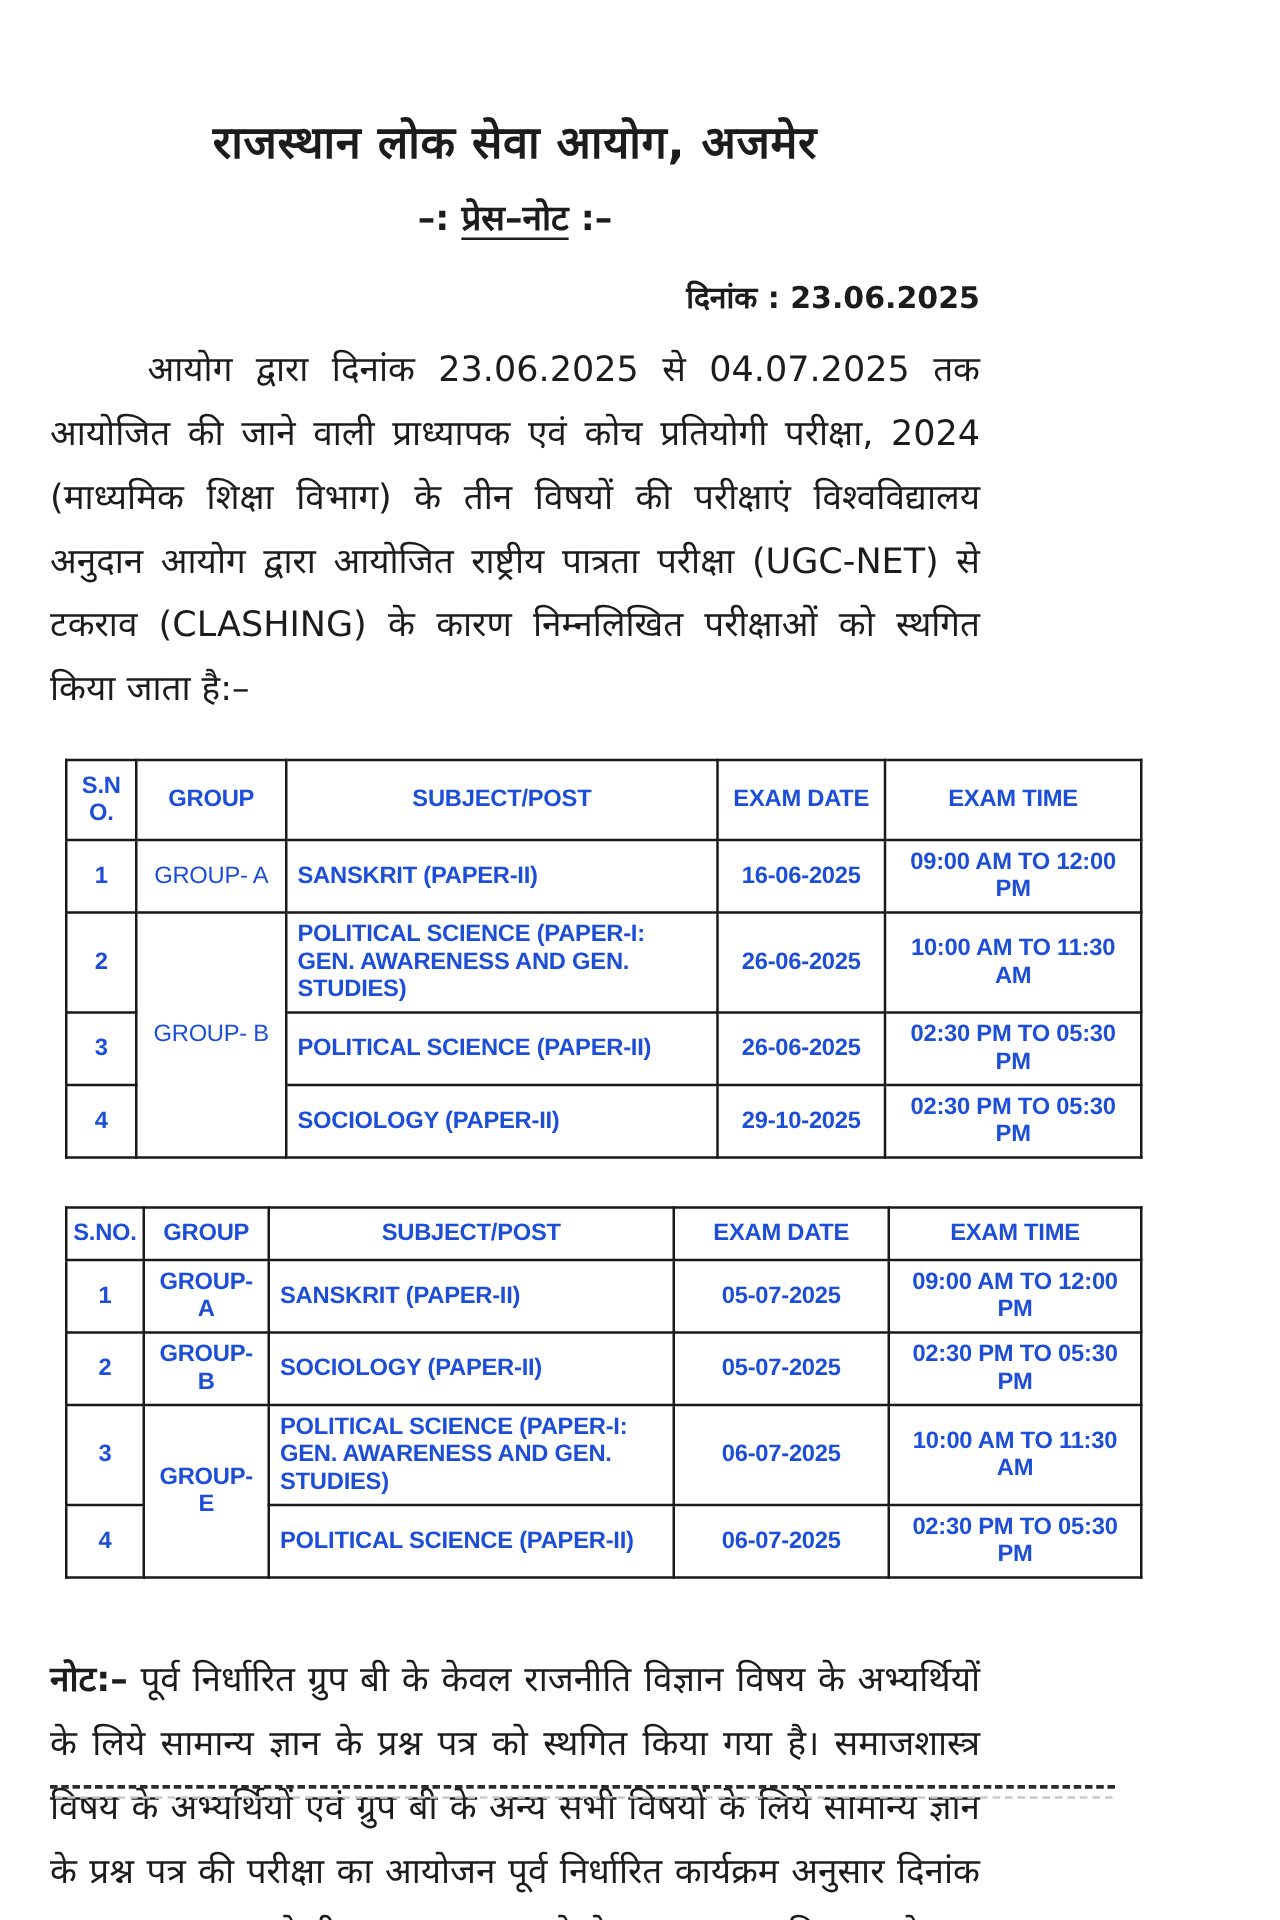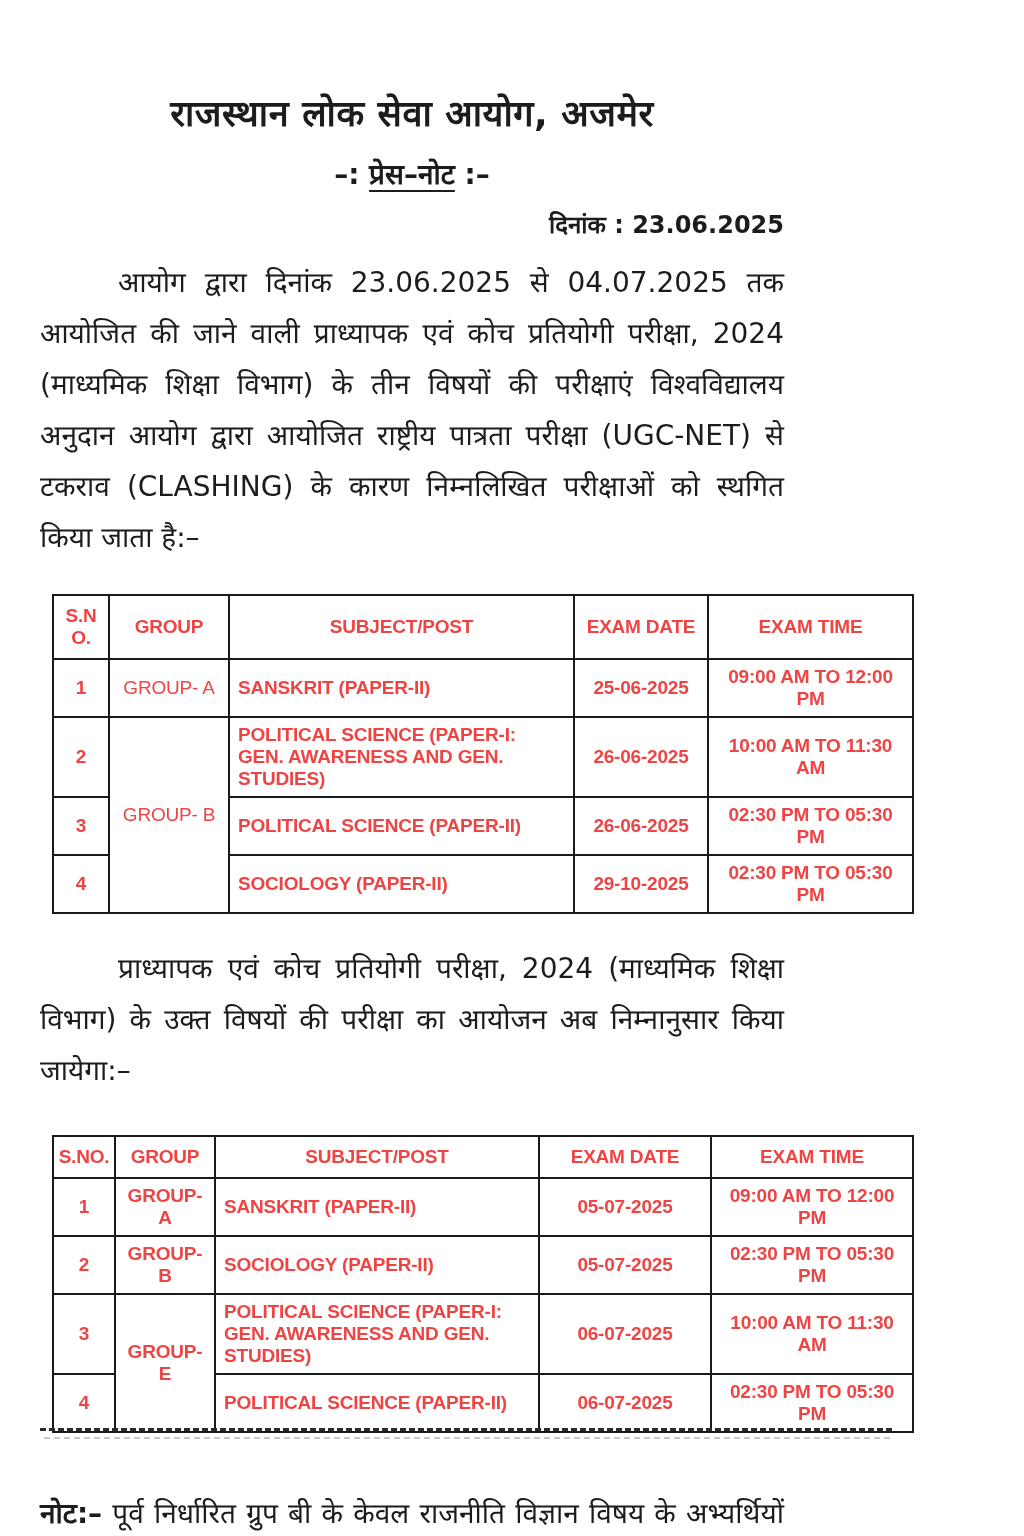--- a/index.html
+++ b/index.html
@@ -21,41 +21,41 @@
     letter-spacing: 0.5px;
   }
   .subtitle {
     margin-top: 17px;
     text-align: center;
     font-size: 28px;
     font-weight: bold;
   }
   .subtitle .underlined { text-decoration: underline; text-underline-offset: 6px; }
   .date-line {
-    margin-top: 15px;
+    margin-top: 28px;
     text-align: right;
     font-size: 24px;
     font-weight: bold;
   }
   .para {
     margin: 18px 0 0 0;
     font-size: 28px;
     line-height: 1.82;
     text-align: justify;
   }
   .para.indent { text-indent: 78px; }
   .note-para { margin-top: 56px; }
   .note-label { font-weight: bold; }
   table {
     border-collapse: collapse;
     margin-left: 12px;
     width: 860px;
     table-layout: fixed;
     font-family: "Liberation Sans", sans-serif;
-    color: #ef4444;
+    color: #1d4ed8;
   }
   .table1 { margin-top: 30px; }
   .table2 { margin-top: 38px; }
   th, td {
     border: 2px solid #1a1a1a;
     text-align: center;
     vertical-align: middle;
     padding: 6px 8px;
     font-size: 19px;
     letter-spacing: -0.2px;
@@ -129,21 +129,21 @@
         <th class="c-subj">SUBJECT/POST</th>
         <th class="c-date">EXAM DATE</th>
         <th class="c-time">EXAM TIME</th>
       </tr>
     </thead>
     <tbody>
       <tr>
         <td class="cell-sno">1</td>
         <td class="cell-group">GROUP- A</td>
         <td class="cell-subject">SANSKRIT (PAPER-II)</td>
-        <td class="cell-date">25-06-2025</td>
+        <td class="cell-date">16-06-2025</td>
         <td class="cell-time">09:00 AM TO 12:00 PM</td>
       </tr>
       <tr>
         <td class="cell-sno">2</td>
         <td class="cell-group" rowspan="3">GROUP- B</td>
         <td class="cell-subject">POLITICAL SCIENCE (PAPER-I:  GEN. AWARENESS AND GEN. STUDIES)</td>
         <td class="cell-date">26-06-2025</td>
         <td class="cell-time">10:00 AM TO 11:30 AM</td>
       </tr>
       <tr>
@@ -154,21 +154,20 @@
       </tr>
       <tr>
         <td class="cell-sno">4</td>
         <td class="cell-subject">SOCIOLOGY (PAPER-II)</td>
         <td class="cell-date">29-10-2025</td>
         <td class="cell-time">02:30 PM TO 05:30 PM</td>
       </tr>
     </tbody>
   </table>
 
-  <p class="para indent" style="margin-top:30px;">प्राध्यापक एवं कोच प्रतियोगी परीक्षा, 2024 (माध्यमिक शिक्षा विभाग) के उक्त विषयों की परीक्षा का आयोजन अब निम्नानुसार किया जायेगा:–</p>
 
   <table class="table2">
     <colgroup>
       <col class="c-sno">
         <col class="c-group">
         <col class="c-subj">
         <col class="c-date">
         <col class="c-time">
     </colgroup>
     <thead>

